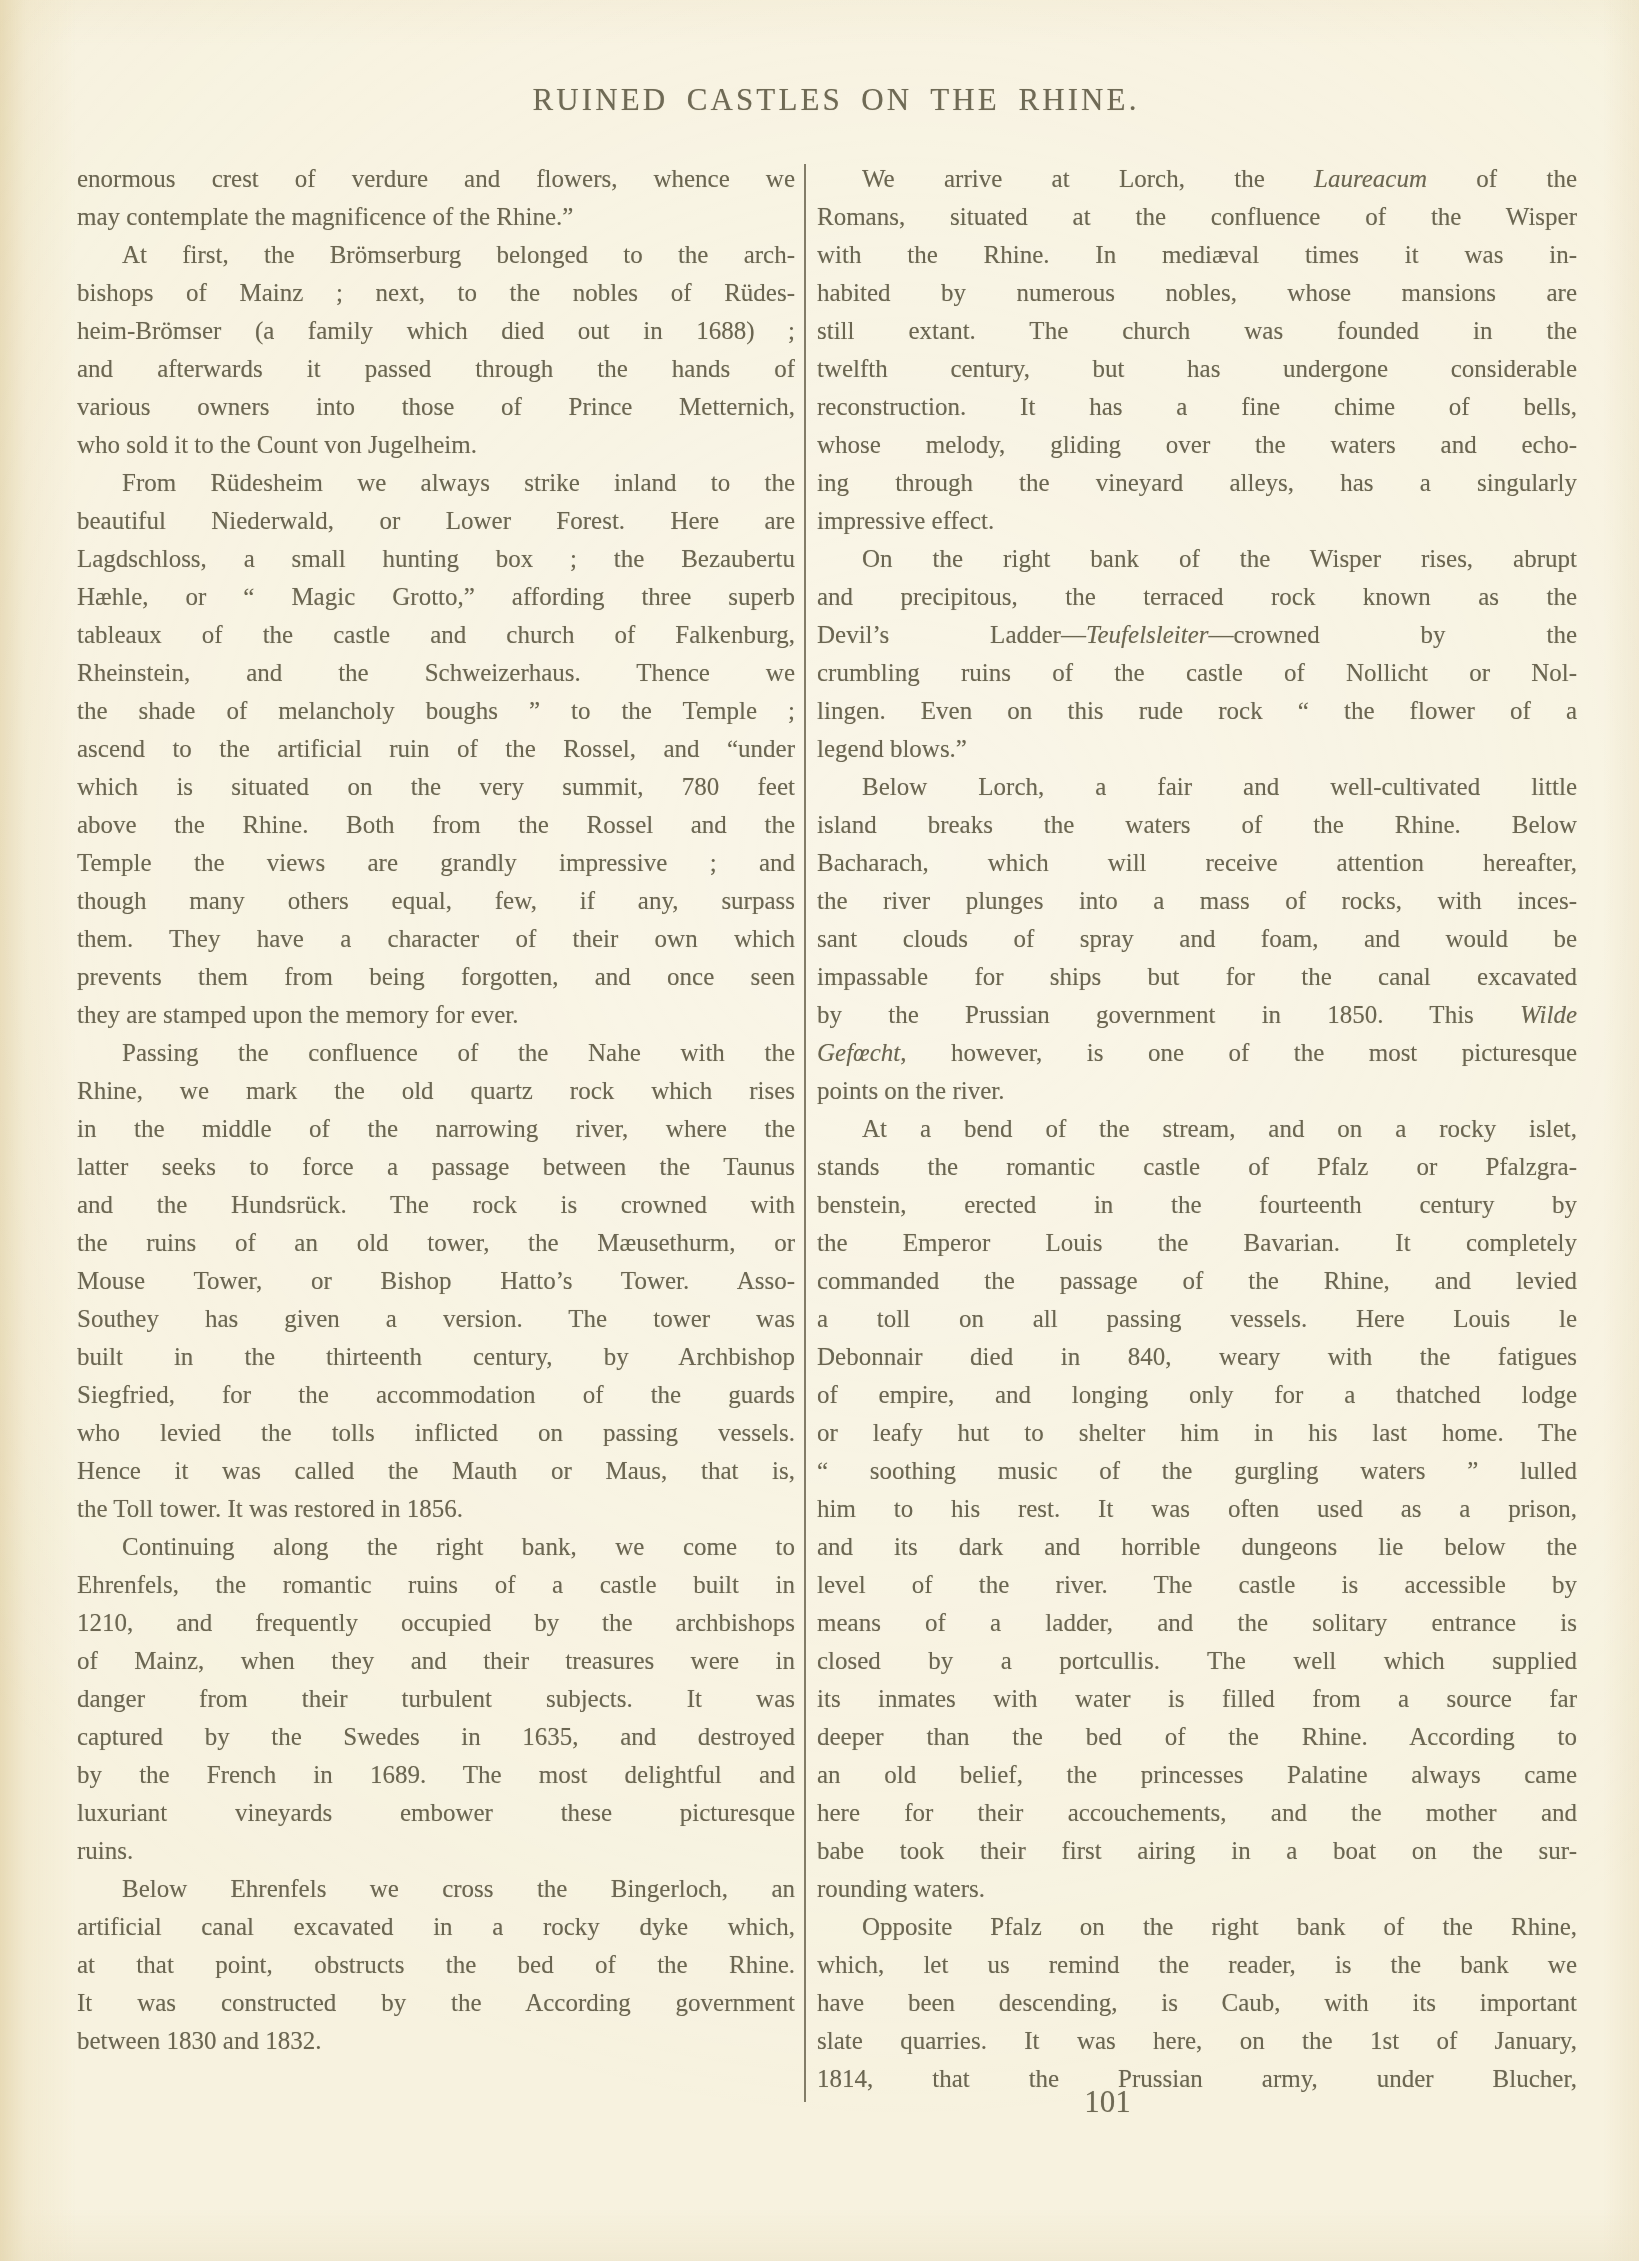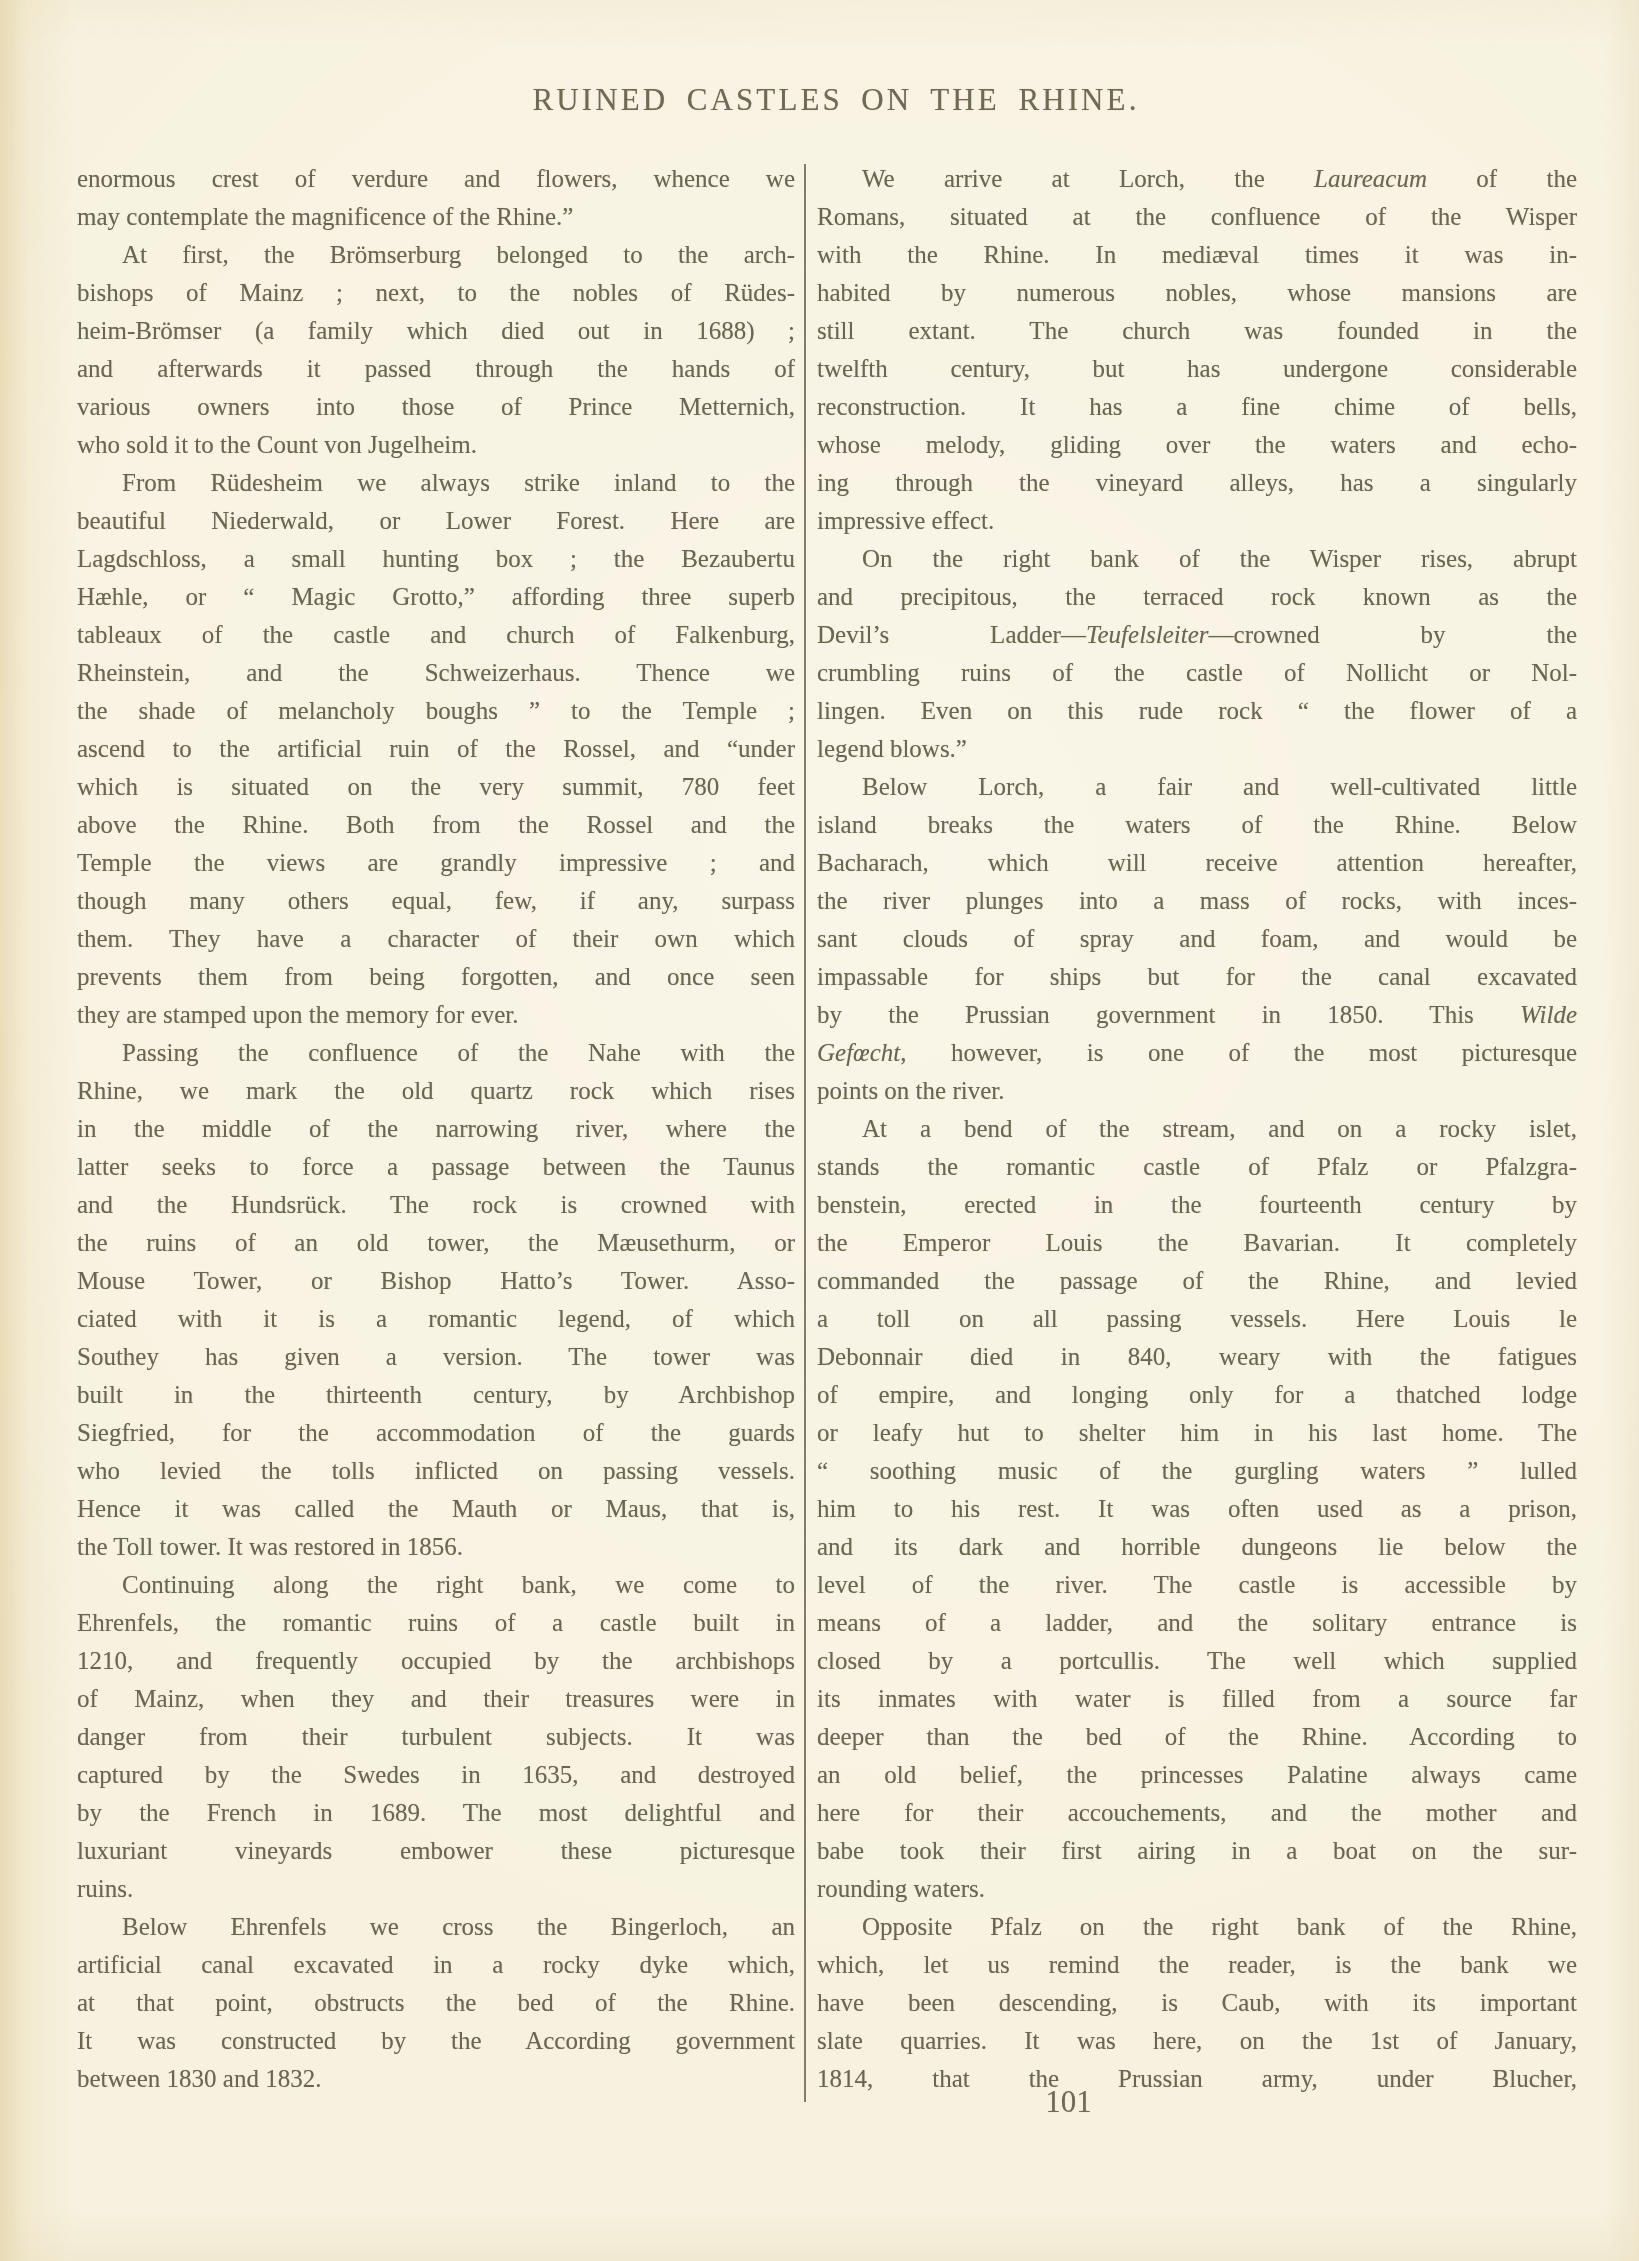--- a/index.html
+++ b/index.html
@@ -36,21 +36,21 @@
     text-align:justify;text-align-last:justify;
   }
   .line.e{text-align-last:left;}
   .line.i{text-indent:45px;}
   .line i{font-style:italic;}
   .column-divider{
     position:absolute;left:804px;top:164px;width:2.3px;height:1938px;
     background:#75705b;opacity:0.9;
   }
   .page-number{
-    position:absolute;top:2084px;left:1003px;width:131px;
+    position:absolute;top:2084px;left:1042px;width:131px;
     text-align:center;font-size:31px;color:#6f6a55;
     text-shadow:0 0 0.8px rgba(110,105,85,0.45);
   }
 </style>
 </head>
 <body>
 
 <div class="page-header">RUINED CASTLES ON THE RHINE.</div>
 
 <div class="column left" id="col-left">
@@ -77,21 +77,20 @@
     <div class="line">them. They have a character of their own which</div>
     <div class="line">prevents them from being forgotten, and once seen</div>
     <div class="line e">they are stamped upon the memory for ever.</div>
     <div class="line i">Passing the confluence of the Nahe with the</div>
     <div class="line">Rhine, we mark the old quartz rock which rises</div>
     <div class="line">in the middle of the narrowing river, where the</div>
     <div class="line">latter seeks to force a passage between the Taunus</div>
     <div class="line">and the Hundsrück. The rock is crowned with</div>
     <div class="line">the ruins of an old tower, the Mæusethurm, or</div>
     <div class="line">Mouse Tower, or Bishop Hatto’s Tower. Asso-</div>
-    <div class="line">ciated with it is a romantic legend, of which</div>
     <div class="line">Southey has given a version. The tower was</div>
     <div class="line">built in the thirteenth century, by Archbishop</div>
     <div class="line">Siegfried, for the accommodation of the guards</div>
     <div class="line">who levied the tolls inflicted on passing vessels.</div>
     <div class="line">Hence it was called the Mauth or Maus, that is,</div>
     <div class="line e">the Toll tower. It was restored in 1856.</div>
     <div class="line i">Continuing along the right bank, we come to</div>
     <div class="line">Ehrenfels, the romantic ruins of a castle built in</div>
     <div class="line">1210, and frequently occupied by the archbishops</div>
     <div class="line">of Mainz, when they and their treasures were in</div>

